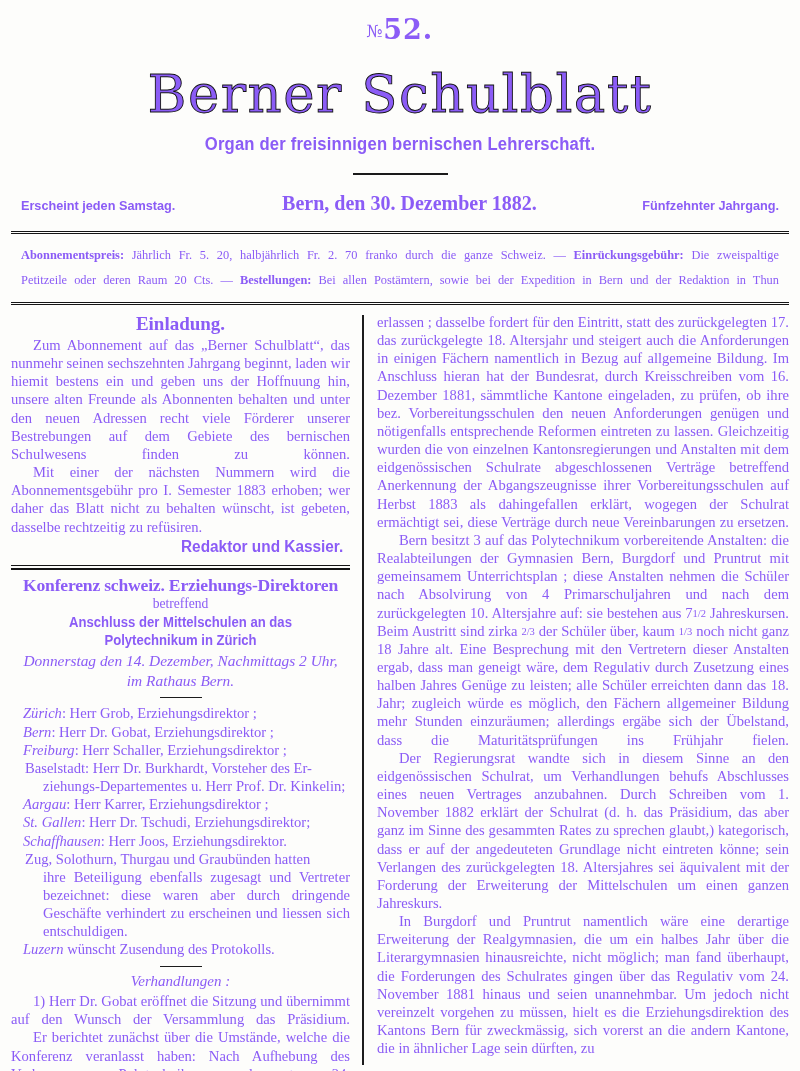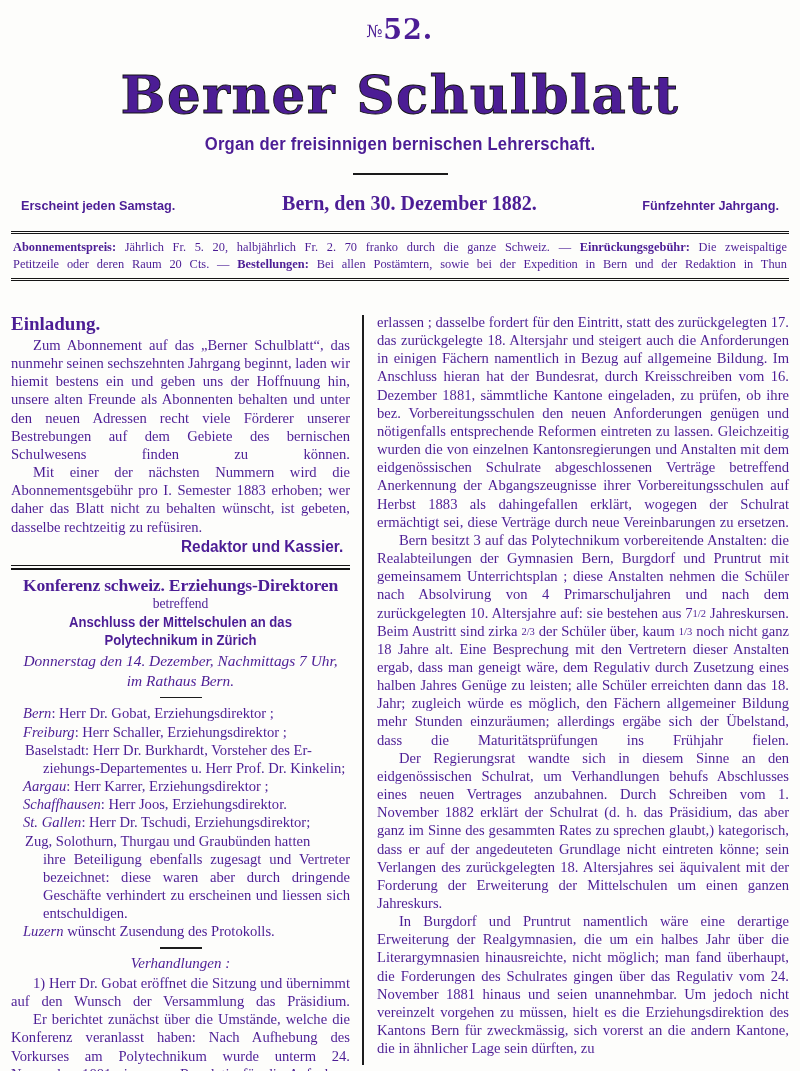--- a/index.html
+++ b/index.html
@@ -7,21 +7,21 @@
     padding: 0;
     background: #ffffff;
   }
   #page {
     position: relative;
     width: 800px;
     height: 1071px;
     background: #fdfdfb;
     overflow: hidden;
     font-family: "Liberation Serif", serif;
-    color: #4c1d95;
+    color: #8b5cf6;
   }
 
   
   .issue-no {
     text-align: center;
     margin-top: 14px;
     font-size: 22px;
     letter-spacing: 0.5px;
   }
   .issue-no .numero {
@@ -33,21 +33,21 @@
     font-weight: bold;
     font-size: 27px;
     letter-spacing: 1px;
     font-family: "DejaVu Serif", serif;
   }
 
   .paper-title {
     text-align: center;
     margin-top: 22px;
     font-family: "DejaVu Serif", serif;
-    font-weight: bold;
+    font-weight: normal;
     font-size: 53px;
     letter-spacing: 1.5px;
     line-height: 1.02;
     -webkit-text-stroke: 0.9px #111;
   }
 
   .paper-subtitle {
     text-align: center;
     margin-top: 13px;
     font-family: "Liberation Sans", sans-serif;
@@ -89,21 +89,21 @@
   }
 
   
   .sub-box {
     margin: 13px 11px 0 11px;
     border-top: 3px double #151515;
     border-bottom: 3px double #151515;
     padding: 5px 2px 5px 2px;
   }
   .sub-box p {
-    margin: 0;
+    margin: 8px;
     font-size: 12.4px;
     line-height: 1.38;
     text-align: justify;
     text-align-last: justify;
   }
   .sub-box b { font-weight: bold; }
 
   
   .columns {
     position: absolute;
@@ -127,20 +127,21 @@
     margin-bottom: 2px;
   }
   .col-right {
     flex: 1 1 auto;
     padding-left: 13px;
     box-sizing: border-box;
   }
 
   
   .h-center {
+    text-align: center;
     font-weight: bold;
     font-size: 19px;
     margin: 0 0 1px 0;
     font-family: "Liberation Serif", serif;
   }
   .body-p {
     margin: 0;
     font-size: 14.6px;
     line-height: 1.245;
     text-align: justify;
@@ -279,34 +280,35 @@
       <div class="h-center">Einladung.</div>
       <p class="body-p">Zum Abonnement auf das „Berner Schulblatt“, das nunmehr seinen sechszehnten Jahrgang beginnt, laden wir hiemit bestens ein und geben uns der Hoffnuung hin, unsere alten Freunde als Abonnenten behalten und unter den neuen Adressen recht viele Förderer unserer Bestrebungen auf dem Gebiete des bernischen Schulwesens finden zu können.</p>
       <p class="body-p last">Mit einer der nächsten Nummern wird die Abonnementsgebühr pro I. Semester 1883 erhoben; wer daher das Blatt nicht zu behalten wünscht, ist gebeten, dasselbe rechtzeitig zu refüsiren.</p>
       <div class="signature">Redaktor und Kassier.</div>
 
       <div class="double-rule"></div>
 
       <div class="conf-title">Konferenz schweiz. Erziehungs-Direktoren</div>
       <div class="conf-betreffend">betreffend</div>
       <div class="conf-subject">Anschluss der Mittelschulen an das Polytechnikum in Zürich</div>
-      <div class="conf-when">Donnerstag den 14. Dezember, Nachmittags 7 Uhr,</div>
+      <div class="conf-when">Donnerstag den 14. Dezember, Nachmittags 2 Uhr,</div>
       <div class="conf-when">im Rathaus Bern.</div>
 
       <div class="mini-rule"></div>
 
 
+      <p class="canton-line"><span class="cname">Zürich</span><span>: Herr Grob, Erziehungsdirektor ;</span></p>
       <p class="canton-line"><span class="cname">Bern</span><span>: Herr Dr. Gobat, Erziehungsdirektor ;</span></p>
       <p class="canton-line"><span class="cname">Freiburg</span><span>: Herr Schaller, Erziehungsdirektor ;</span></p>
 
       <p class="canton-wrap"><span class="cname">Baselstadt</span><span>: Herr Dr. Burkhardt, Vorsteher des Er-</span><span class="hang">ziehungs-Departementes u. Herr Prof. Dr. Kinkelin;</span></p>
 
       <p class="canton-line"><span class="cname">Aargau</span><span>: Herr Karrer, Erziehungsdirektor ;</span></p>
+      <p class="canton-line"><span class="cname">St. Gallen</span><span>: Herr Dr. Tschudi, Erziehungsdirektor;</span></p>
       <p class="canton-line"><span class="cname">Schaffhausen</span><span>: Herr Joos, Erziehungsdirektor.</span></p>
-      <p class="canton-line"><span class="cname">St. Gallen</span><span>: Herr Dr. Tschudi, Erziehungsdirektor;</span></p>
 
       <p class="canton-wrap"><span class="cname">Zug, Solothurn, Thurgau</span><span> und </span><span class="cname">Graubünden</span><span> hatten</span><span class="hang">ihre Beteiligung ebenfalls zugesagt und Vertreter bezeichnet: diese waren aber durch dringende Geschäfte verhindert zu erscheinen und liessen sich entschuldigen.</span></p>
 
       <p class="canton-line"><span class="cname">Luzern</span><span> wünscht Zusendung des Protokolls.</span></p>
 
       <div class="mini-rule"></div>
 
       <div class="verhandlungen">Verhandlungen :</div>
 
       <p class="body-p"><span>1) Herr Dr. </span><span class="ital">Gobat</span><span> eröffnet die Sitzung und übernimmt auf den Wunsch der Versammlung das Präsidium.</span></p>

